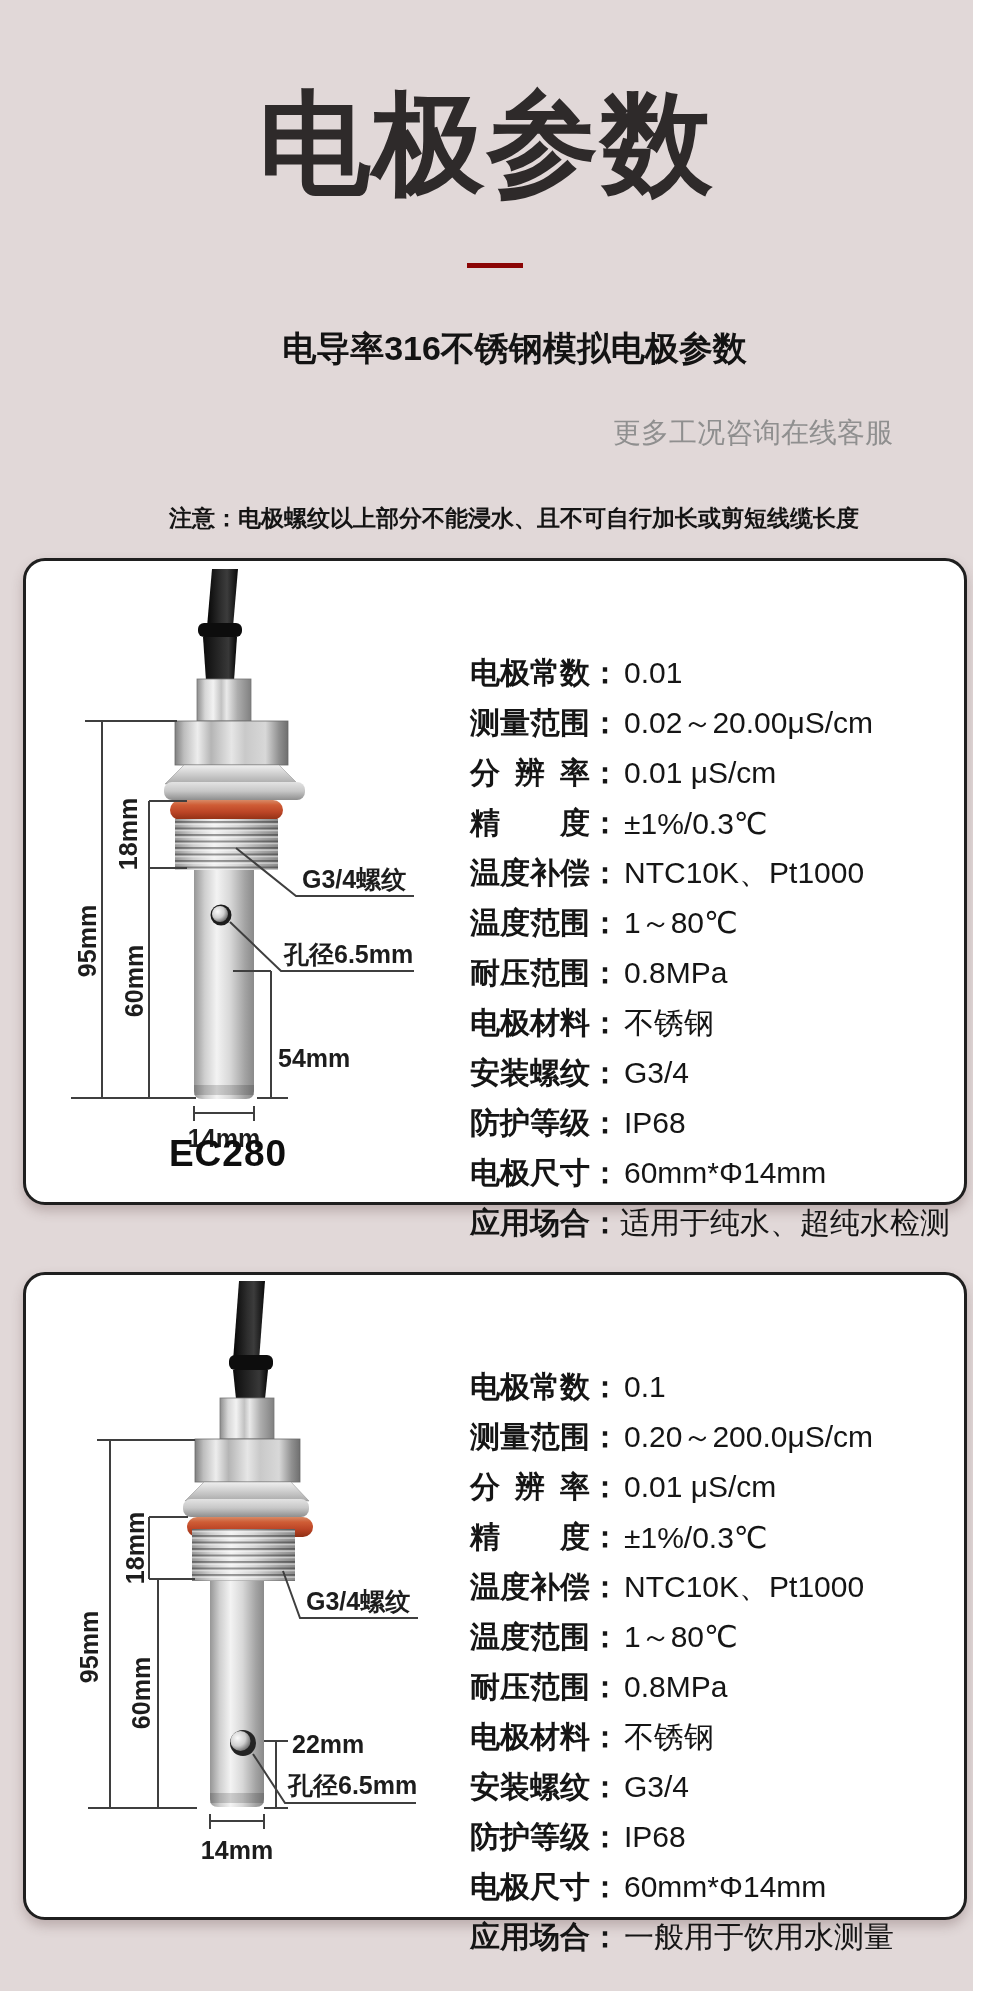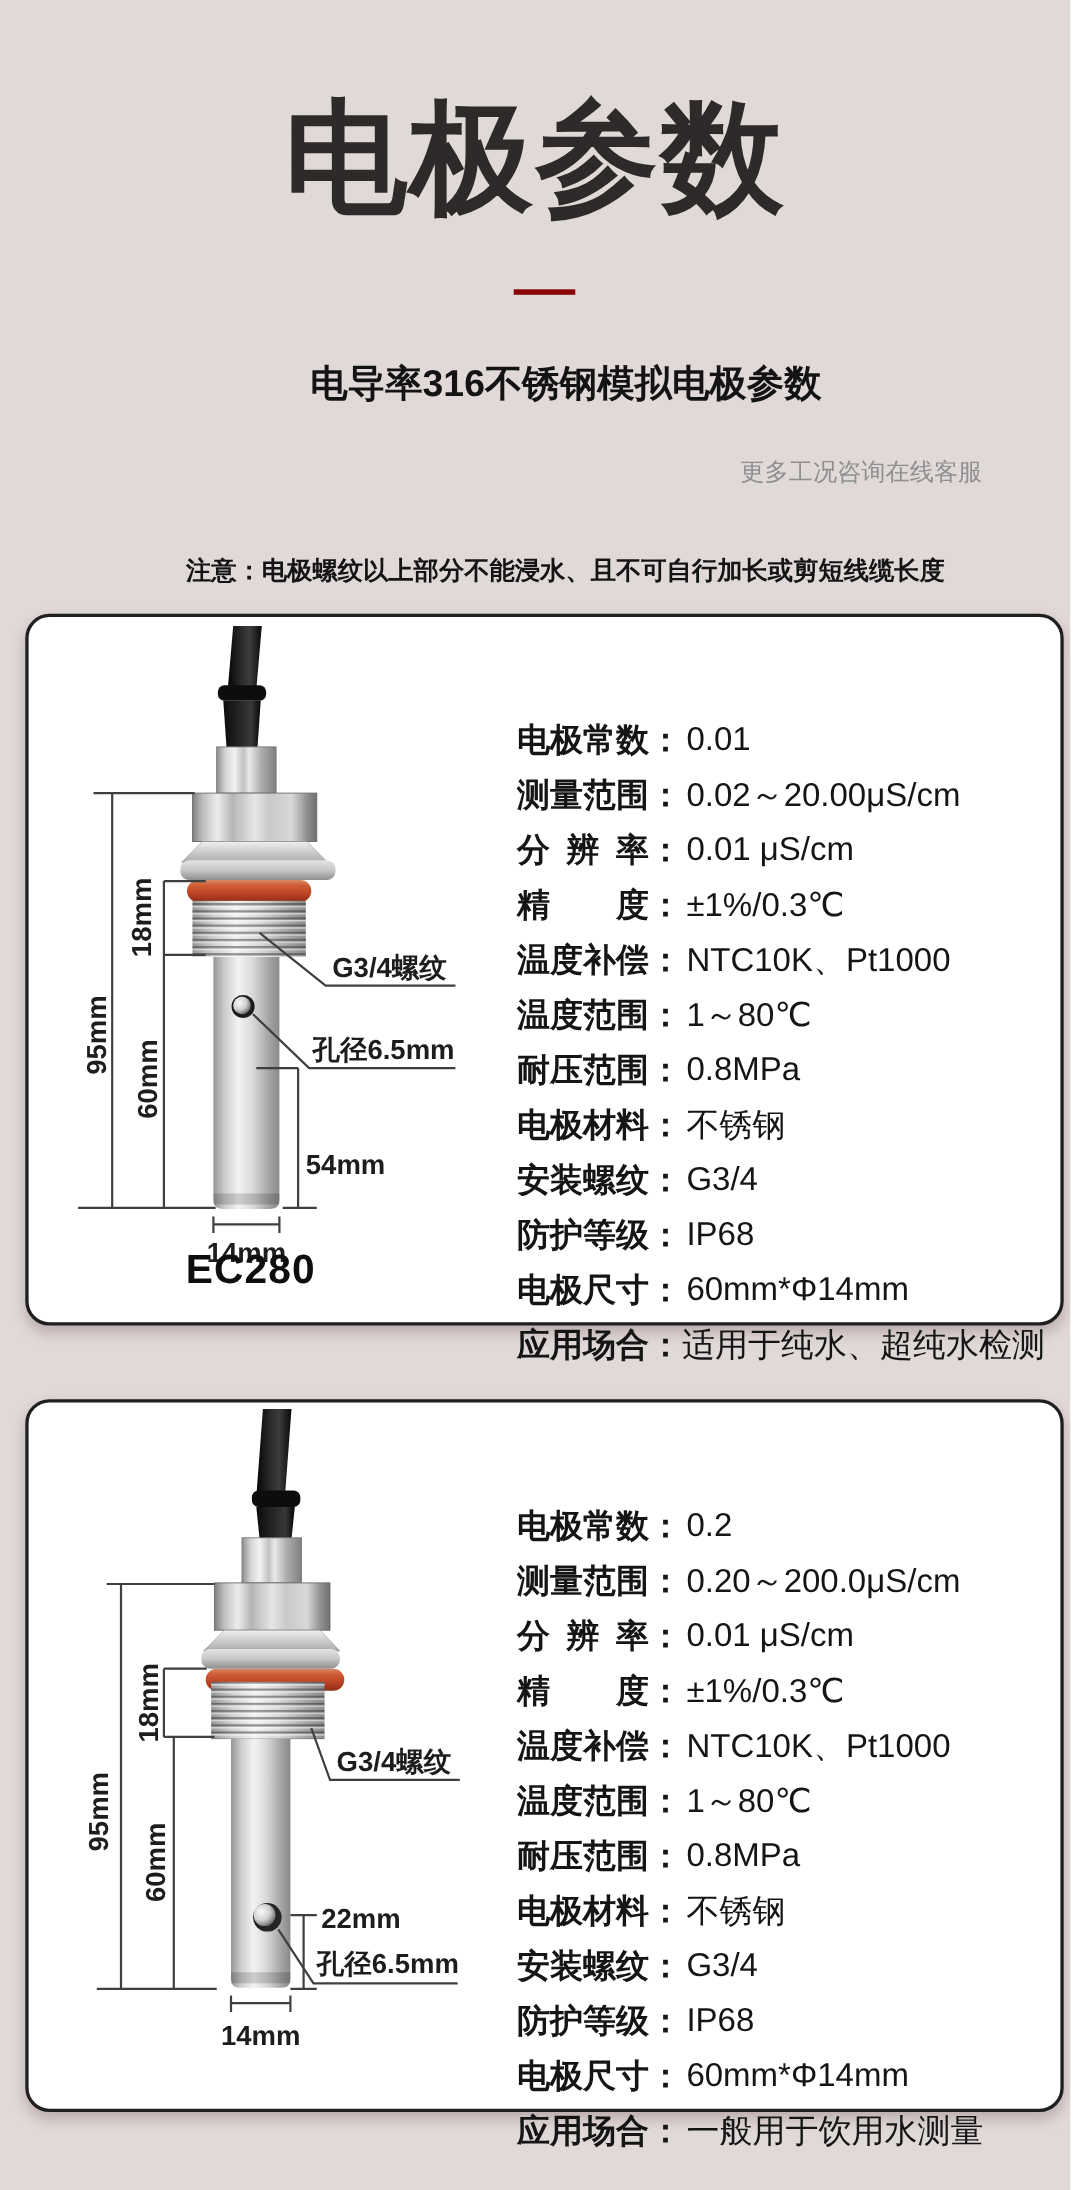--- a/index.html
+++ b/index.html
@@ -17,21 +17,21 @@
   .title-divider{
     position:absolute; top:263px; left:467px; width:56px; height:5px;
     background:var(--accent,#8b0505);
   }
   .subtitle{
     position:absolute; top:326px; left:0; width:100%;
     text-align:center; font-size:34px; font-weight:700; color:#131313;padding-left:28px;
   }
   .cs-note{
     position:absolute; top:414px; right:80px;
-    font-size:22px; font-weight:400; color:var(--muted,#8f8f8f);
+    font-size:28px; font-weight:400; color:var(--muted,#8f8f8f);
   }
   .notice{
     position:absolute; top:503px; left:0; width:100%; box-sizing:border-box;
     padding-left:55px; text-align:center;
     font-size:23px; font-weight:700; color:#141414;
   }
   .card{
     position:absolute; left:23px; width:944px; box-sizing:border-box;
     background:#ffffff; border:3px solid var(--card-border,#1f1f1f);
     border-radius:22px; box-shadow:0 6px 12px rgba(90,60,60,.28);
@@ -267,21 +267,21 @@
       <text class="dim" transform="rotate(-90 118 273)" x="118" y="273" text-anchor="middle">18mm</text>
       <text class="dim" transform="rotate(-90 124 418)" x="124" y="418" text-anchor="middle">60mm</text>
       <text class="dim" x="266" y="478">22mm</text>
       <text class="dim" x="211" y="584" text-anchor="middle">14mm</text>
       <text class="dim dim-bold" x="280" y="335">G3/4螺纹</text>
       <text class="dim dim-bold" x="262" y="519">孔径6.5mm</text>
     </svg>
     <div class="specs">
       <div class="spec-row">
           <span class="spec-label">电极常数：</span>
-          <span class="spec-value">0.2</span>
+          <span class="spec-value">0.1</span>
         </div>
       <div class="spec-row">
           <span class="spec-label">测量范围：</span>
           <span class="spec-value">0.20～200.0μS/cm</span>
         </div>
       <div class="spec-row">
           <span class="spec-label">分 辨 率：</span>
           <span class="spec-value">0.01 μS/cm</span>
         </div>
       <div class="spec-row">

